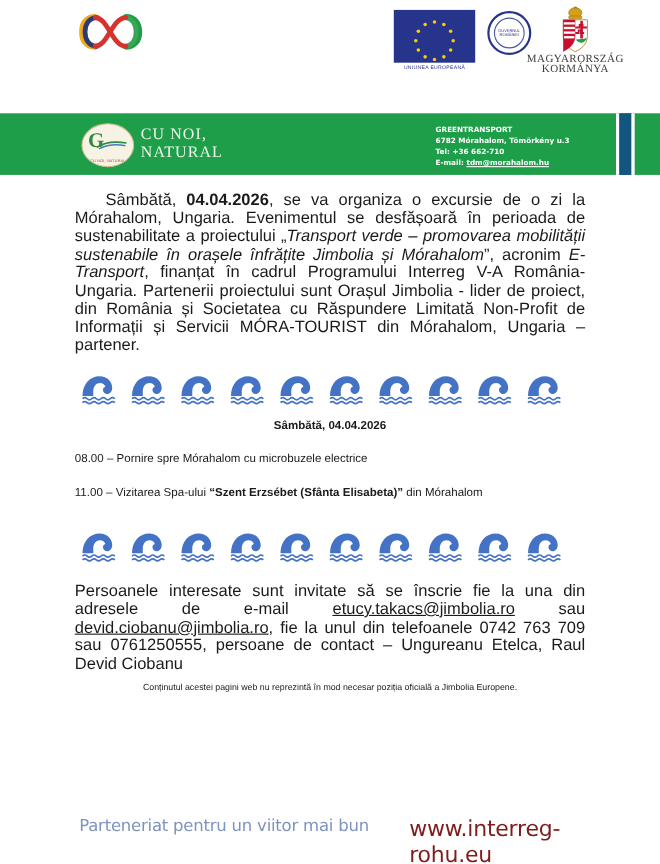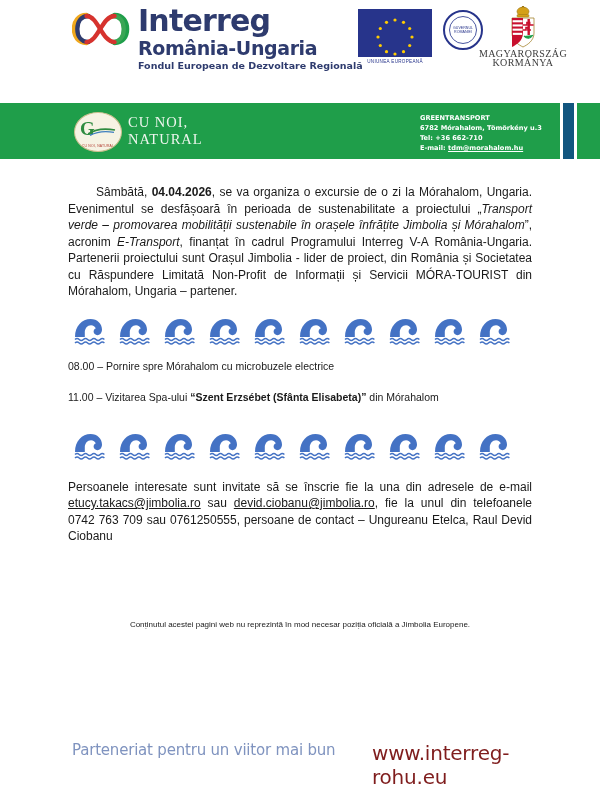--- a/index.html
+++ b/index.html
@@ -142,42 +142,42 @@
   }
   .cu-noi {
     position: absolute; left: 128px; top: 114px;
     font-family: "Liberation Serif", serif;
     font-size: 14.5px;
     color: #eef6ee;
     letter-spacing: 1px;
     line-height: 17px;
   }
   .contact-block {
-    position: absolute; left: 420px; top: 113px;
+    position: absolute; left: 396px; top: 113px;
     font-family: "DejaVu Sans", sans-serif;
     font-size: 6.6px;
     font-weight: bold;
     color: #ffffff;
     line-height: 10px;
   }
   .contact-block a {
     color: #ffffff;
     text-decoration: underline;
   }
 
   
   .body-wrap {
     position: absolute;
     left: 68px; top: 168px;
     width: 464px;
   }
   p.para {
-    margin: 16px 0 14px 0;
+    margin: 6px 0 14px 0;
     font-family: "Liberation Sans", sans-serif;
-    font-size: 12px;
+    font-size: 15px;
     line-height: 16.5px;
     text-align: justify;
     color: #1a1a1a;
   }
   p.para.indent { text-indent: 28px; }
   p.nojust { text-align: left; }
   .b { font-weight: bold; }
   .i { font-style: italic; }
   .u { text-decoration: underline; }
 
@@ -246,25 +246,20 @@
 
   <div class="interreg-block">
     <svg class="infinity-logo" viewBox="0 0 120 78">
       <path d="M30 10 C12 10 4 24 4 39 C4 54 12 68 30 68" fill="none" stroke="#f0a81e" stroke-width="9" stroke-linecap="round"></path>
       <path d="M34 12 C18 12 11 25 11 39 C11 53 18 66 34 66" fill="none" stroke="#2e3b6e" stroke-width="9" stroke-linecap="round"></path>
       <path d="M88 10 C106 10 114 24 114 39 C114 54 106 68 88 68" fill="none" stroke="#1f9e4a" stroke-width="9" stroke-linecap="round"></path>
       <path d="M84 12 C100 12 107 25 107 39 C107 53 100 66 84 66" fill="none" stroke="#3aa655" stroke-width="9" stroke-linecap="round"></path>
       <path d="M30 12 C54 12 62 66 88 66" fill="none" stroke="#d6332e" stroke-width="9" stroke-linecap="round"></path>
       <path d="M30 66 C54 66 62 12 88 12" fill="none" stroke="#d6332e" stroke-width="9" stroke-linecap="round"></path>
     </svg>
-    <div class="interreg-words">
-      <div class="interreg-title">Interreg</div>
-      <div class="interreg-sub">România-Ungaria</div>
-      <div class="interreg-fund">Fondul European de Dezvoltare Regională</div>
-    </div>
   </div>
 
   <div class="eu-block">
     <div class="eu-flag">
       <svg viewBox="0 0 74 48" width="74" height="48">
         <g fill="#ffcc00">
           <circle cx="37" cy="11" r="1.6"></circle>
             <circle cx="45.5" cy="13.3" r="1.6"></circle>
           <circle cx="51.7" cy="19.5" r="1.6"></circle>
             <circle cx="54" cy="28" r="1.6"></circle>
@@ -413,20 +408,21 @@
       </svg>
     <svg class="wave-icon" viewBox="0 0 34 34">
         <g fill="#4472c4">
           <path d="M1 23 C1 12 8 5 16.5 5 C23.5 5 28 10 28 15.5 C28 19 25.8 21.2 23.4 21.2 C21.3 21.2 19.6 19.7 19.6 17.6 C19.6 16 20.6 14.9 21.8 14.6 C21.2 12.6 19.3 11.2 17 11.2 C13.4 11.2 10.8 14.4 10.8 18.6 L10.8 23 Z"></path>
           <path d="M1 25.5 q2.1 -1.9 4.2 0 q2.1 1.9 4.2 0 q2.1 -1.9 4.2 0 q2.1 1.9 4.2 0 q2.1 -1.9 4.2 0 q2.1 1.9 4.2 0 q2.1 -1.9 4.2 0" fill="none" stroke="#4472c4" stroke-width="1.5"></path>
           <path d="M1 29 q2.1 -1.9 4.2 0 q2.1 1.9 4.2 0 q2.1 -1.9 4.2 0 q2.1 1.9 4.2 0 q2.1 -1.9 4.2 0 q2.1 1.9 4.2 0 q2.1 -1.9 4.2 0" fill="none" stroke="#4472c4" stroke-width="1.5"></path>
         </g>
       </svg>
   </div>
 
+  <p class="center-date">Sâmbătă, 04.04.2026</p>
 
   <p class="sched">08.00 – Pornire spre Mórahalom cu microbuzele electrice</p>
 
   <p class="sched"><span>11.00 – Vizitarea Spa-ului </span><span class="b">“Szent Erzsébet (Sfânta Elisabeta)”</span><span> din Mórahalom</span></p>
 
   <div class="wave-row" style="margin-top:24px; margin-bottom:16px;">
     <svg class="wave-icon" viewBox="0 0 34 34">
         <g fill="#4472c4">
           <path d="M1 23 C1 12 8 5 16.5 5 C23.5 5 28 10 28 15.5 C28 19 25.8 21.2 23.4 21.2 C21.3 21.2 19.6 19.7 19.6 17.6 C19.6 16 20.6 14.9 21.8 14.6 C21.2 12.6 19.3 11.2 17 11.2 C13.4 11.2 10.8 14.4 10.8 18.6 L10.8 23 Z"></path>
           <path d="M1 25.5 q2.1 -1.9 4.2 0 q2.1 1.9 4.2 0 q2.1 -1.9 4.2 0 q2.1 1.9 4.2 0 q2.1 -1.9 4.2 0 q2.1 1.9 4.2 0 q2.1 -1.9 4.2 0" fill="none" stroke="#4472c4" stroke-width="1.5"></path>

